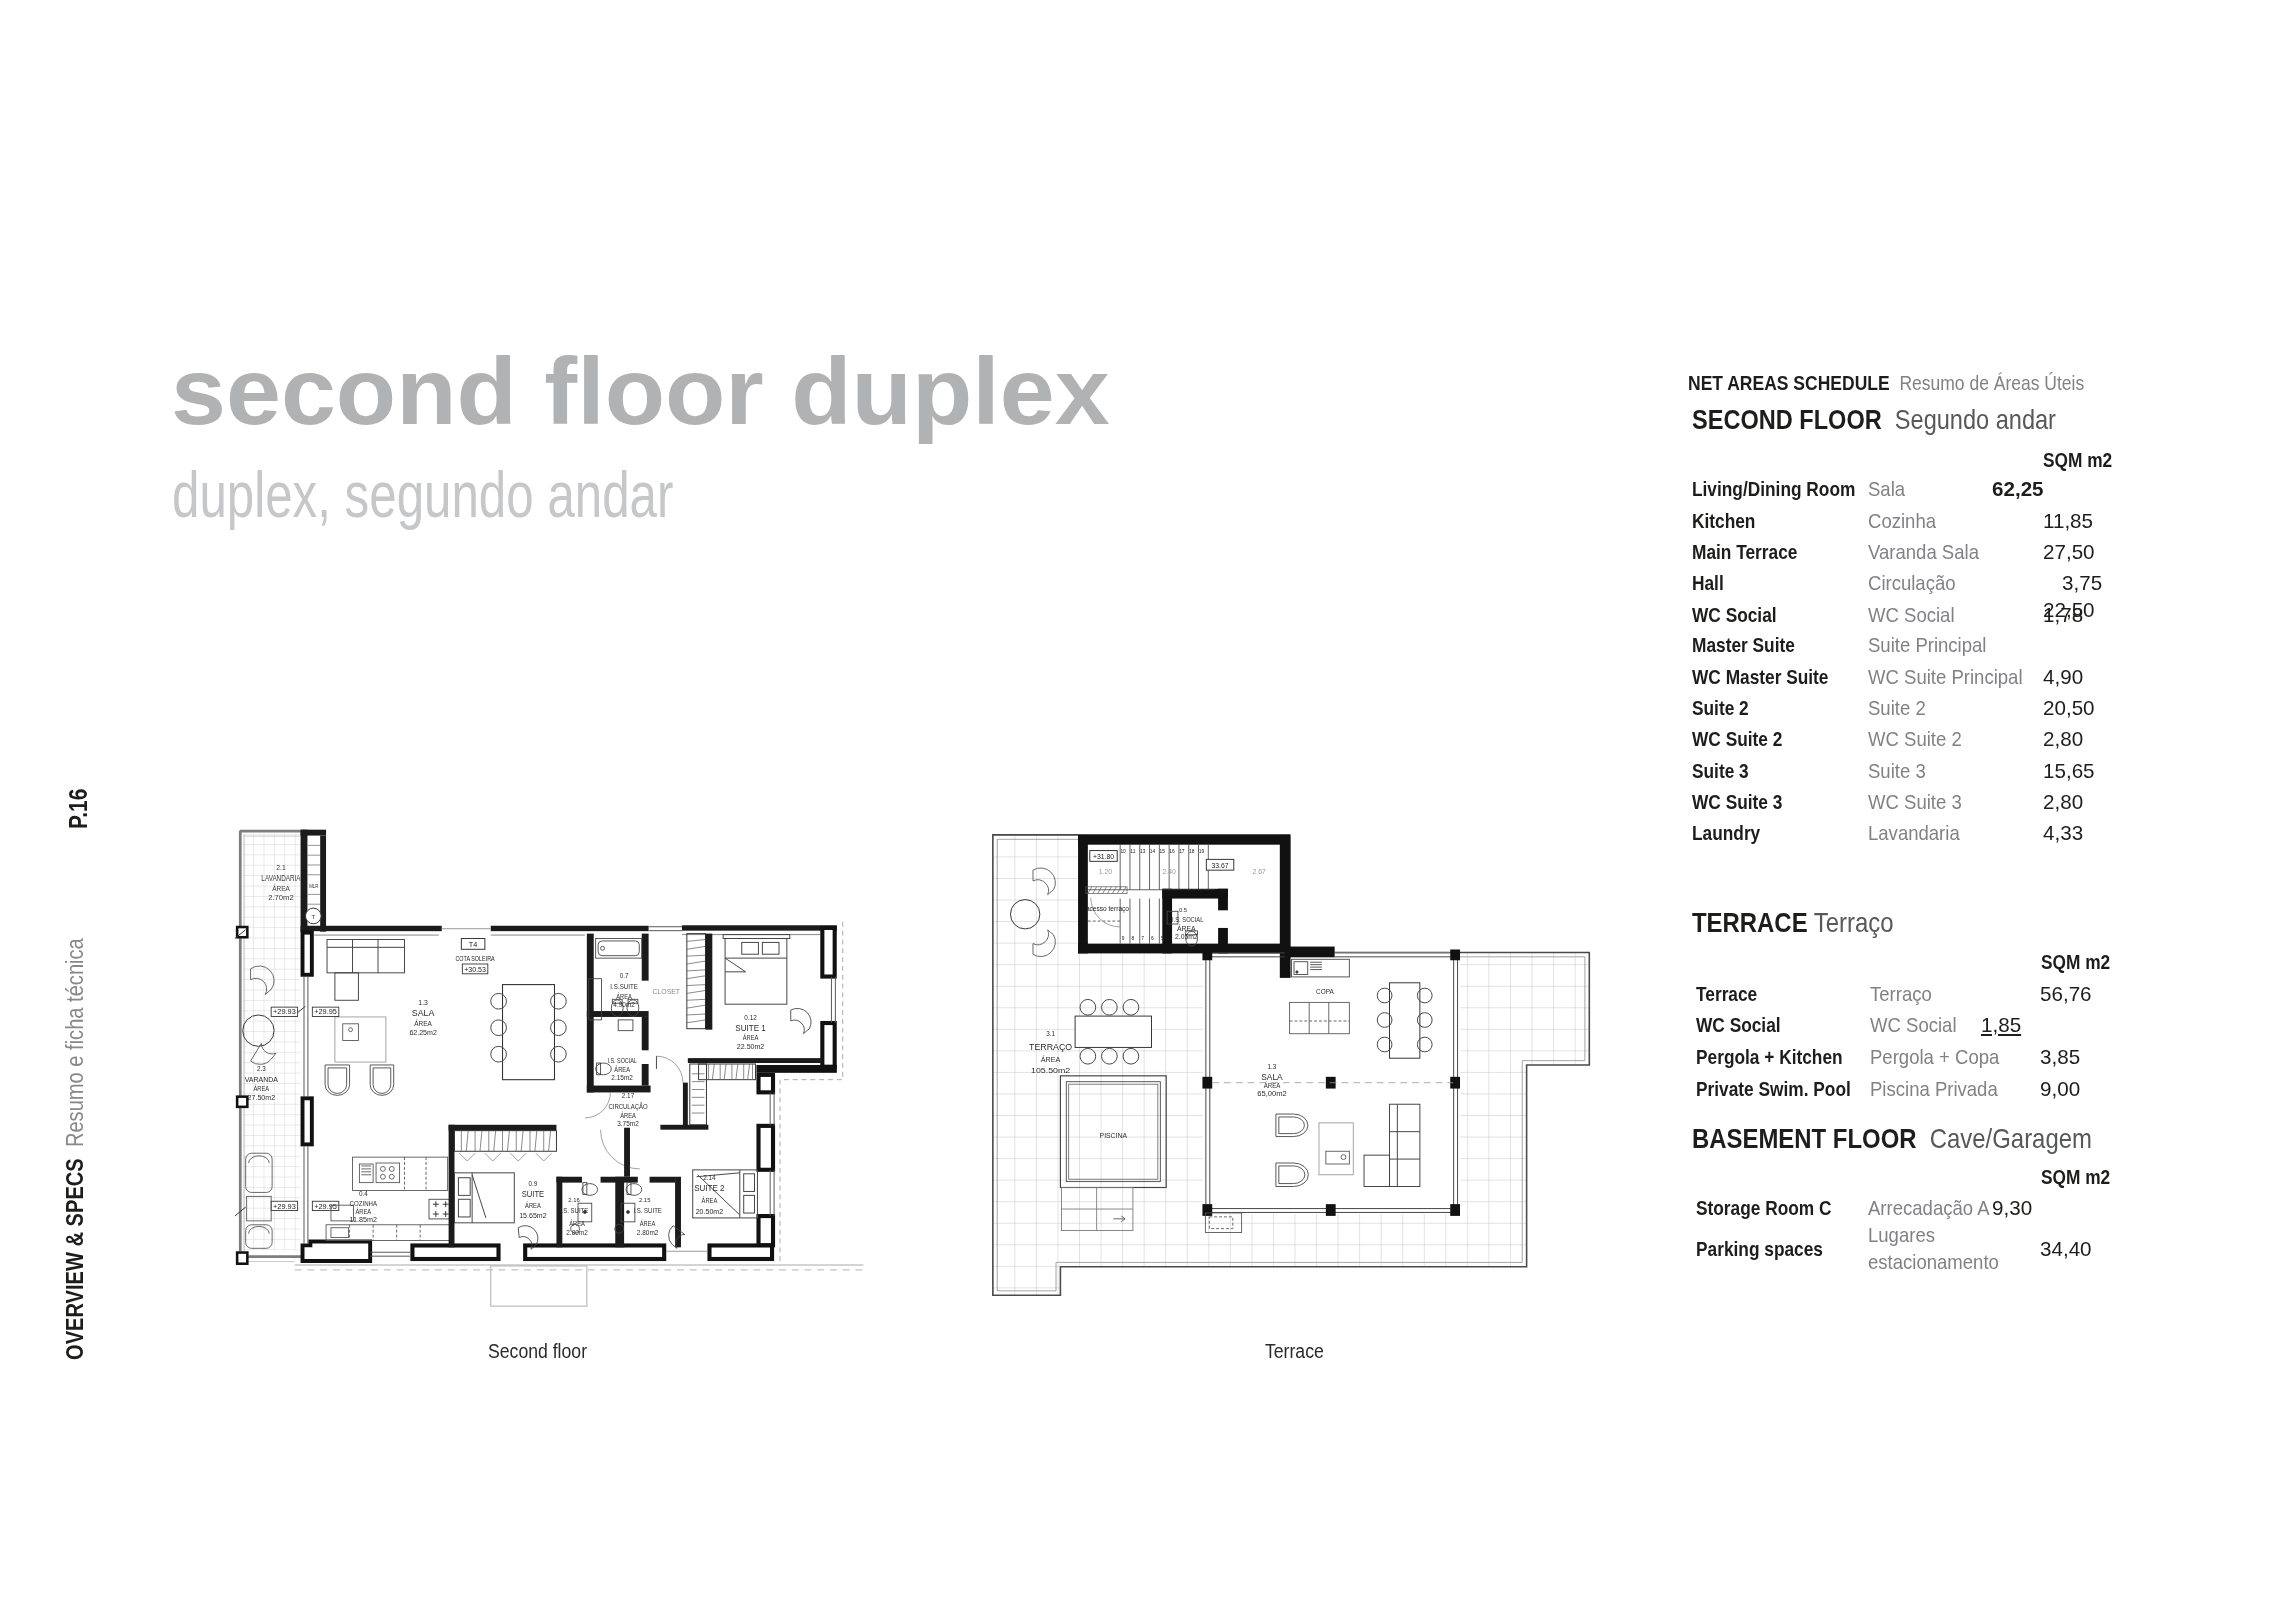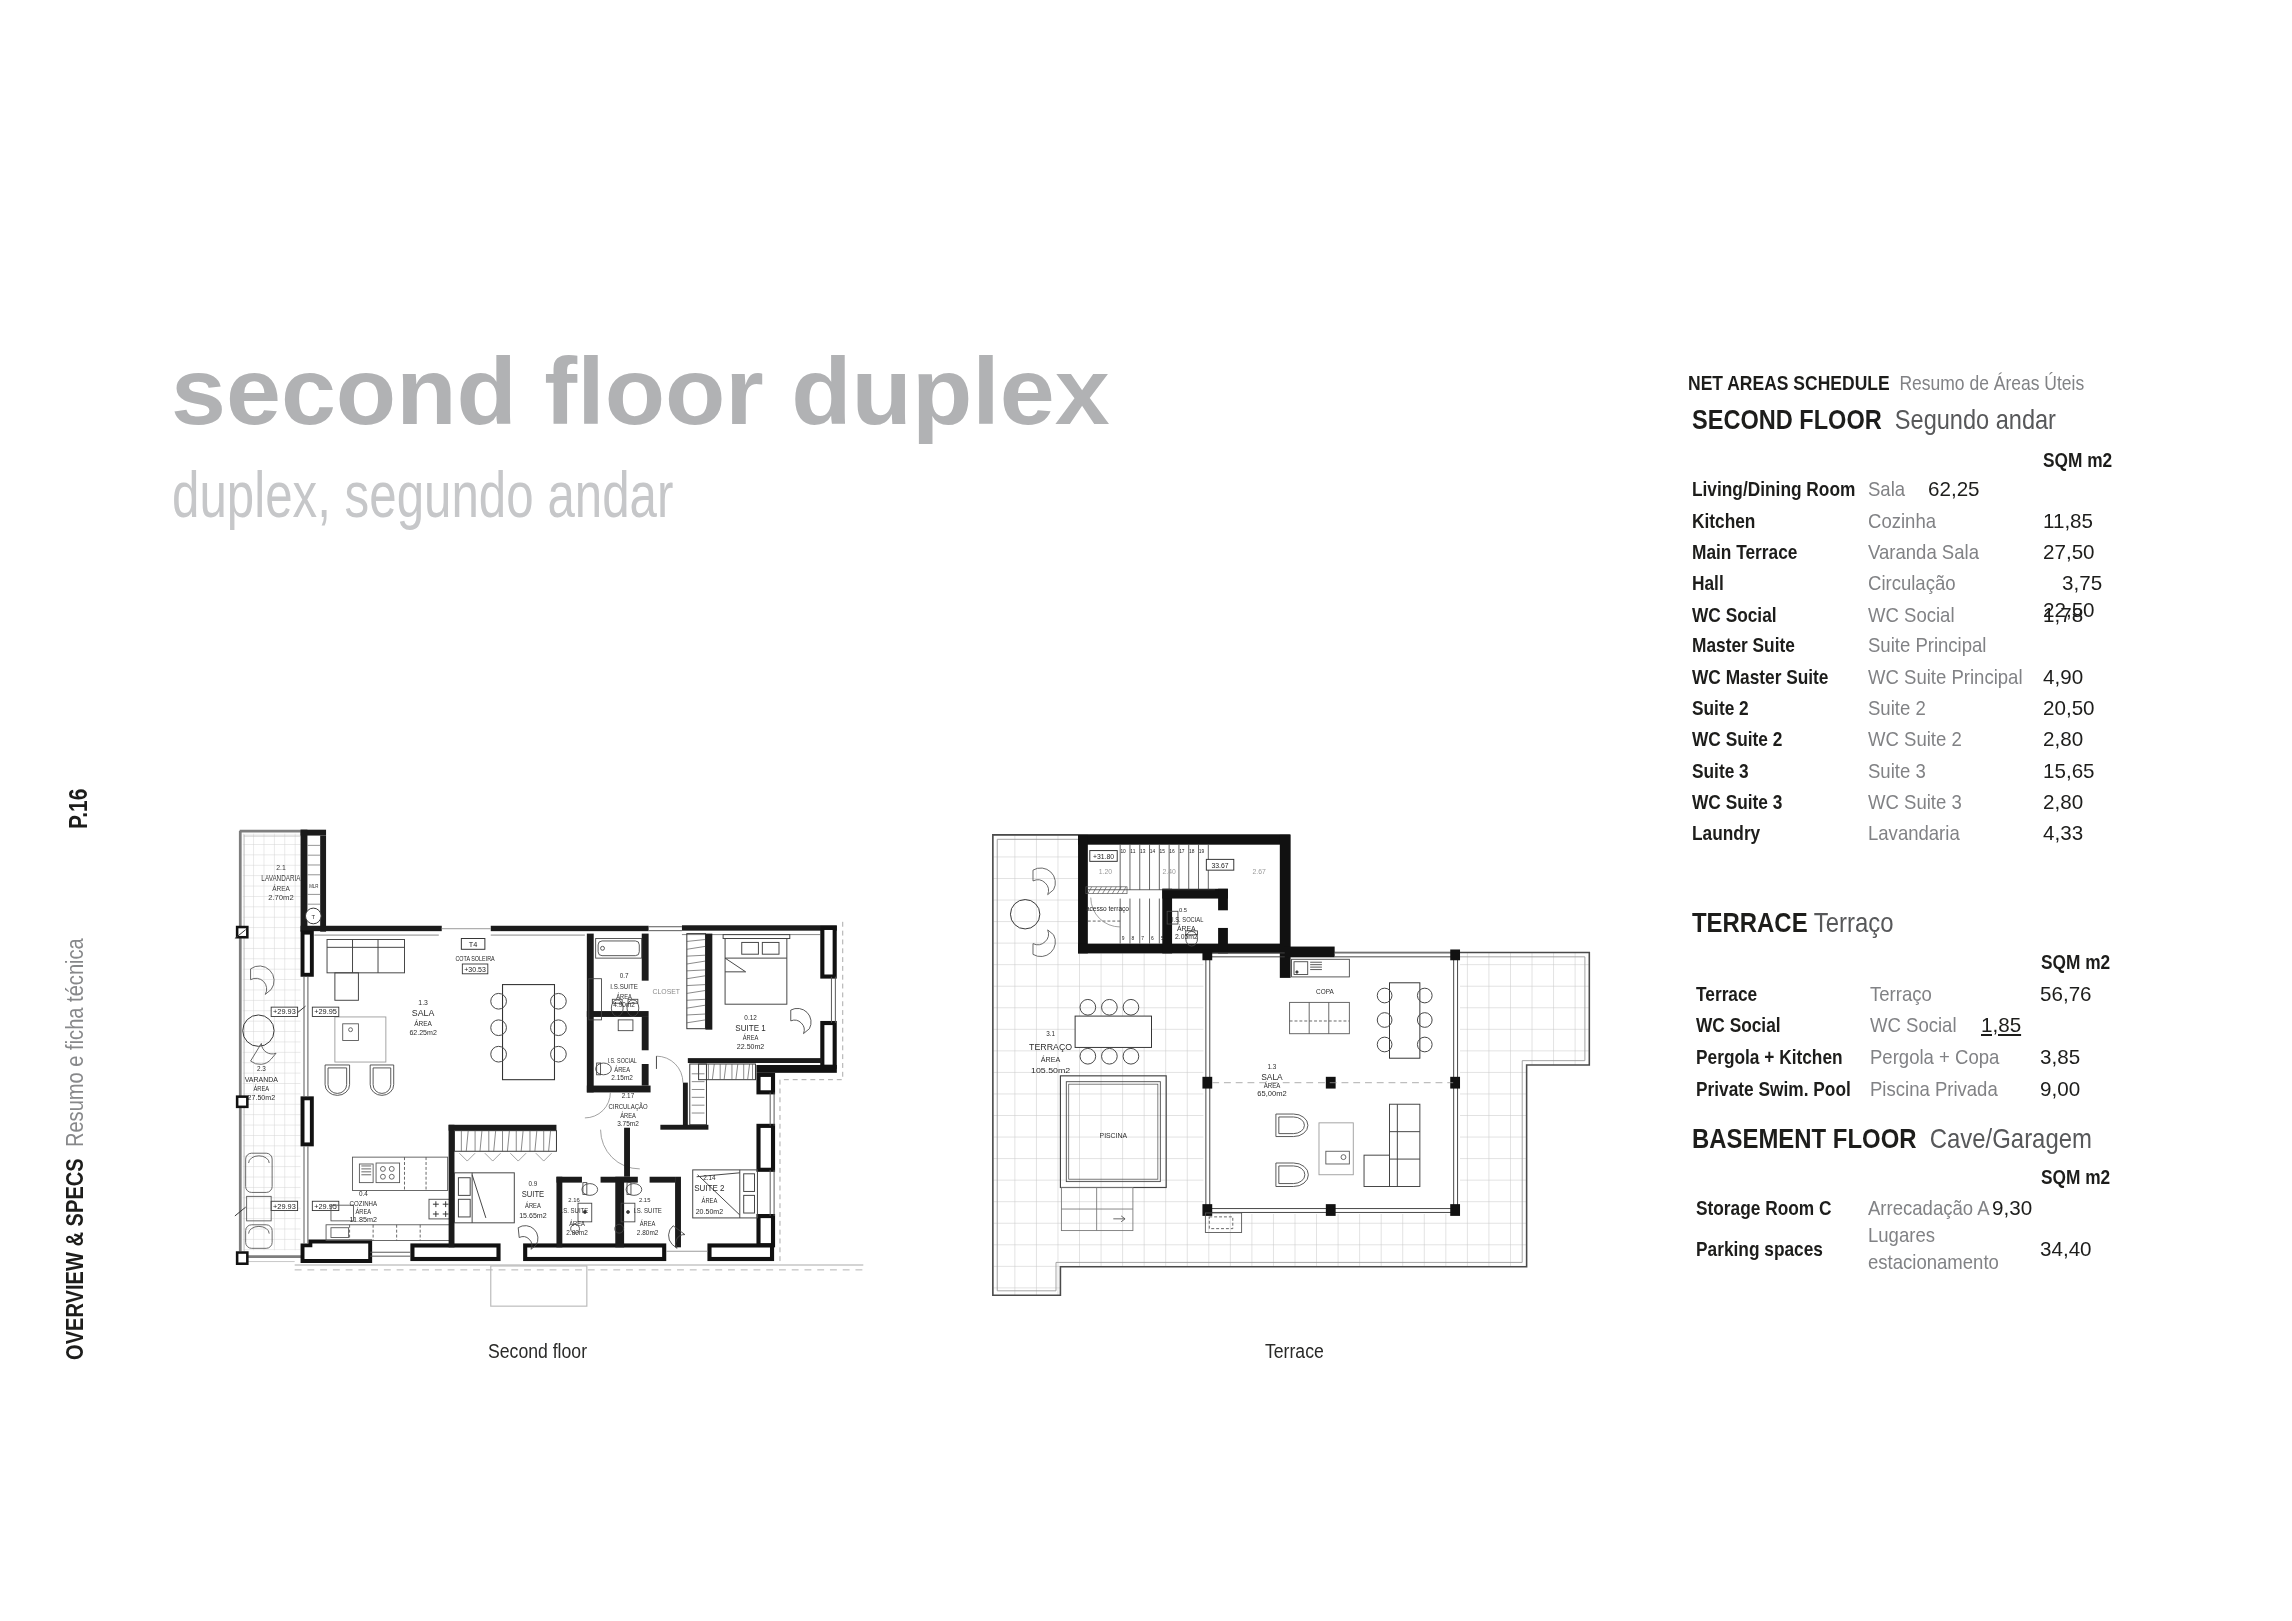--- a/index.html
+++ b/index.html
@@ -32,21 +32,21 @@
 <div class="abs" style="left:1265px;top:1340px;font-size:19.6px;color:#2a2a28;transform:scaleX(0.9);transform-origin:0 0;white-space:nowrap;">Terrace</div>
 
 <div class="abs" style="left:1688px;top:371px;font-size:20.6px;white-space:nowrap;transform:scaleX(0.85);transform-origin:0 0;"><span class="b" style="color:#1d1d1b;">NET AREAS SCHEDULE</span><span style="color:#818285;">&nbsp; Resumo de Áreas Úteis</span></div>
 
 <div class="abs" style="left:1692px;top:404px;font-size:27.4px;white-space:nowrap;transform:scaleX(0.86);transform-origin:0 0;"><span class="b" style="color:#1d1d1b;">SECOND FLOOR</span><span style="color:#57585a;">&nbsp; Segundo andar</span></div>
 
 <div class="abs row1" style="left:2043px;top:448px;">SQM m2</div>
 
 <div class="abs row1" style="left:1692px;top:477px;">Living/Dining Room</div>
     <div class="abs row2" style="left:1868px;top:477px;">Sala</div>
-    <div class="abs row3" style="left:1928px;top:477px;">62,25</div>
+    <div class="abs row3" style="left:1992px;top:477px;font-weight:bold;">62,25</div>
 
 <div class="abs row1" style="left:1692px;top:509px;">Kitchen</div>
     <div class="abs row2" style="left:1868px;top:509px;">Cozinha</div>
     <div class="abs row3" style="left:2043px;top:509px;">11,85</div>
 
 <div class="abs row1" style="left:1692px;top:540px;">Main Terrace</div>
     <div class="abs row2" style="left:1868px;top:540px;">Varanda Sala</div>
     <div class="abs row3" style="left:2043px;top:540px;">27,50</div>
 
 <div class="abs row1" style="left:1692px;top:571px;">Hall</div>

